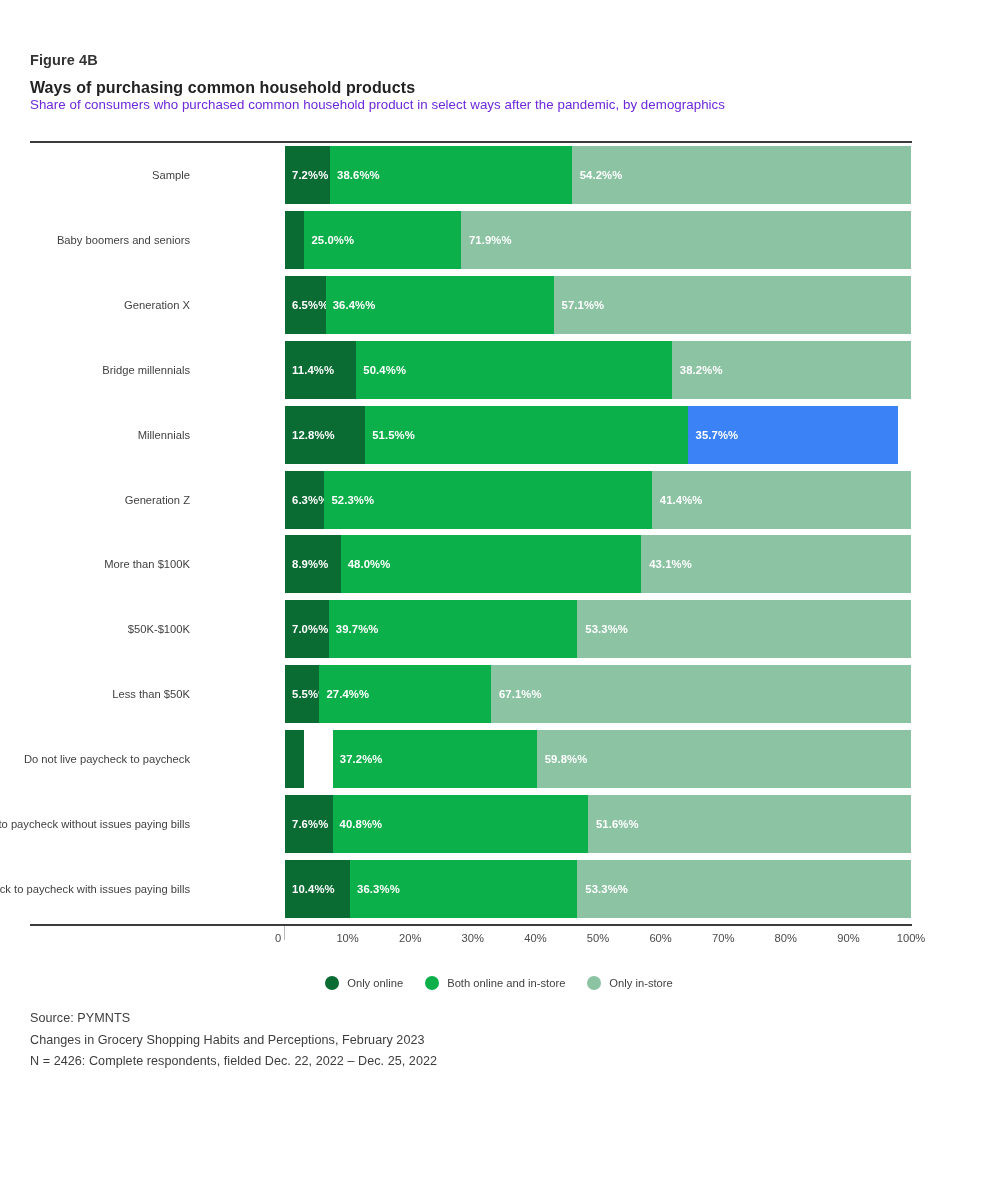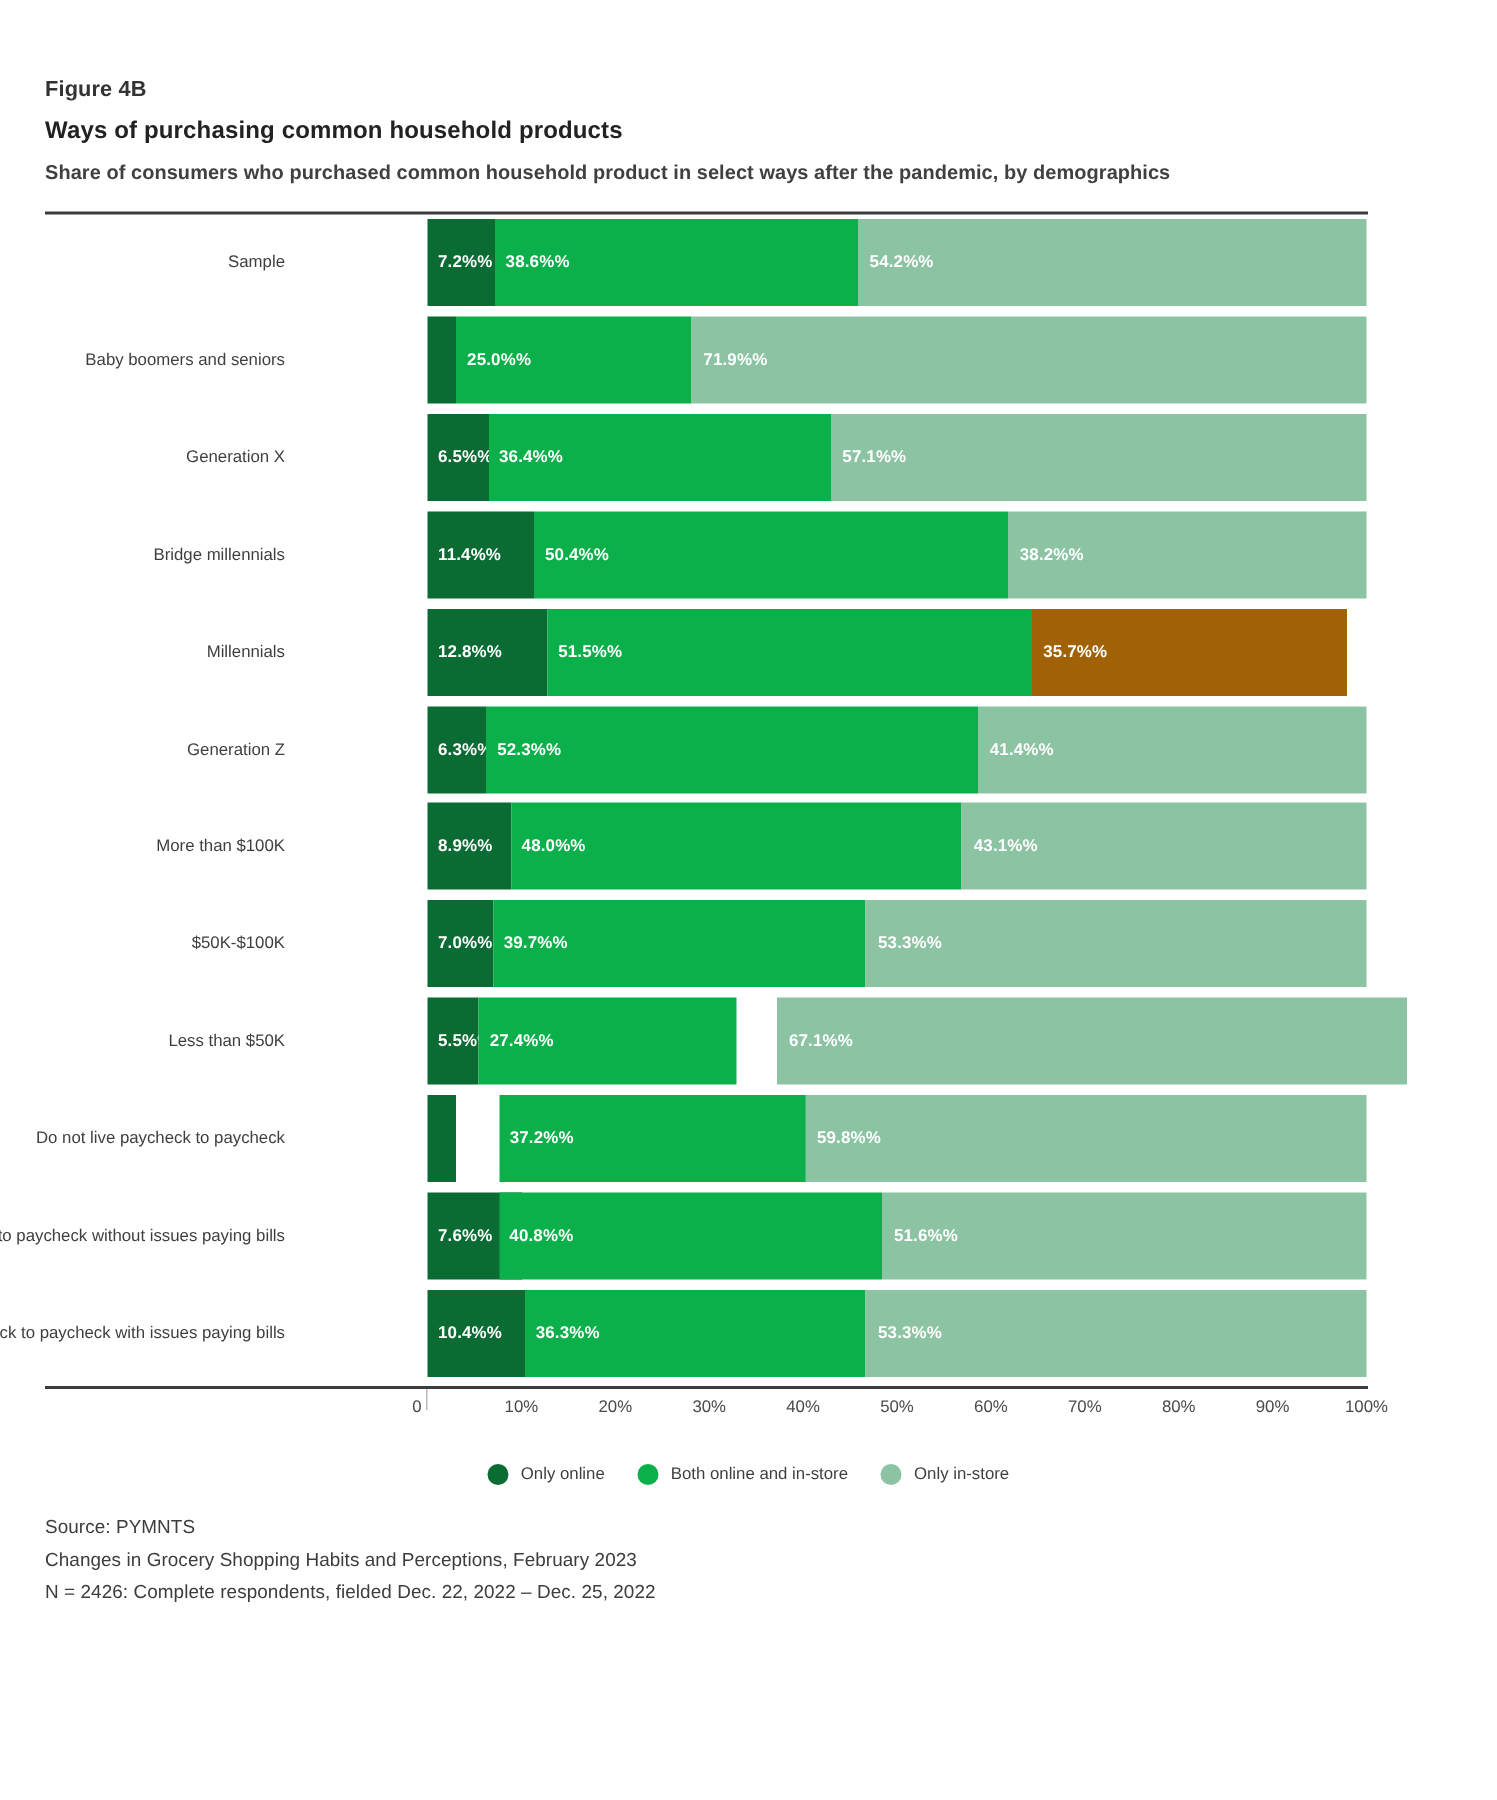--- a/index.html
+++ b/index.html
@@ -9,21 +9,21 @@
     font-family:"Liberation Sans", sans-serif;
     color:#3d3d3d;
     -webkit-font-smoothing:antialiased;
   }
   .page{position:relative;width:998px;height:1200px;overflow:hidden;}
 
   
   .hdr{position:absolute;left:30px;top:52px;width:940px;}
   .fig-num{font-size:14.5px;font-weight:bold;color:#333;letter-spacing:.1px;}
   .fig-title{font-size:16px;font-weight:bold;color:#222;margin-top:11px;letter-spacing:.1px;}
-  .fig-sub{font-size:13.3px;font-weight:700;color:#404040;margin-top:10px;letter-spacing:.05px;}
+  .fig-sub{font-size:13.3px;font-weight:400;color:#6d28d9;letter-spacing:.05px;}
 
   .rule-top{position:absolute;left:30px;top:141px;width:882px;height:2.2px;background:#3c3c3c;}
   .rule-bot{position:absolute;left:30px;top:924px;width:882px;height:2.2px;background:#3c3c3c;}
 
   
   .plot{position:absolute;left:0;top:0;width:998px;height:1200px;}
   .row{position:absolute;height:58px;}
   .cat-label{
     position:absolute;right:0;top:0;height:58px;
     display:flex;align-items:center;justify-content:flex-end;
@@ -125,21 +125,21 @@
       </div>
       <div class="row" style="top: 405.6px; left: 0px; width: 911px;">
         <div class="cat-label" style="right: 721px;">Millennials</div>
         <div class="bars">
           <div class="seg s1" style="left: 0px; width: 80.128px; background: rgb(10, 107, 51);">
             <span class="vlab">12.8%%</span>
           </div>
           <div class="seg s2" style="left: 80.128px; width: 378px; background: rgb(12, 176, 74);">
             <span class="vlab">51.5%%</span>
           </div>
-          <div class="seg s3" style="left: 402.518px; width: 210px; background: #a16207;">
+          <div class="seg s3" style="left: 402.518px; width: 210px; background: #3b82f6;">
             <span class="vlab">35.7%%</span>
           </div>
         </div>
       </div>
       <div class="row" style="top: 470.5px; left: 0px; width: 911px;">
         <div class="cat-label" style="right: 721px;">Generation Z</div>
         <div class="bars">
           <div class="seg s1" style="left: 0px; width: 39.438px; background: rgb(10, 107, 51);">
             <span class="vlab">6.3%%</span>
           </div>
@@ -181,21 +181,21 @@
       </div>
       <div class="row" style="top: 665.2px; left: 0px; width: 911px;">
         <div class="cat-label" style="right: 721px;">Less than $50K</div>
         <div class="bars">
           <div class="seg s1" style="left: 0px; width: 34.43px; background: rgb(10, 107, 51);">
             <span class="vlab">5.5%%</span>
           </div>
           <div class="seg s2" style="left: 34.43px; width: 171.524px; background: rgb(12, 176, 74);">
             <span class="vlab">27.4%%</span>
           </div>
-          <div class="seg s3" style="left: 205.954px; width: 420.046px; background: rgb(140, 195, 163); margin-left: 27px;">
+          <div class="seg s3" style="left: 205.954px; width: 420.046px; background: rgb(140, 195, 163);">
             <span class="vlab">67.1%%</span>
           </div>
         </div>
       </div>
       <div class="row" style="top: 730.1px; left: 0px; width: 911px;">
         <div class="cat-label" style="right: 721px;">Do not live paycheck to paycheck</div>
         <div class="bars">
           <div class="seg s1" style="left: 0px; width: 18.78px; background: rgb(10, 107, 51);"></div>
           <div class="seg s2" style="left: 18.78px; width: 232.872px; background: rgb(12, 176, 74); margin-left: 29px;">
             <span class="vlab">37.2%%</span>

